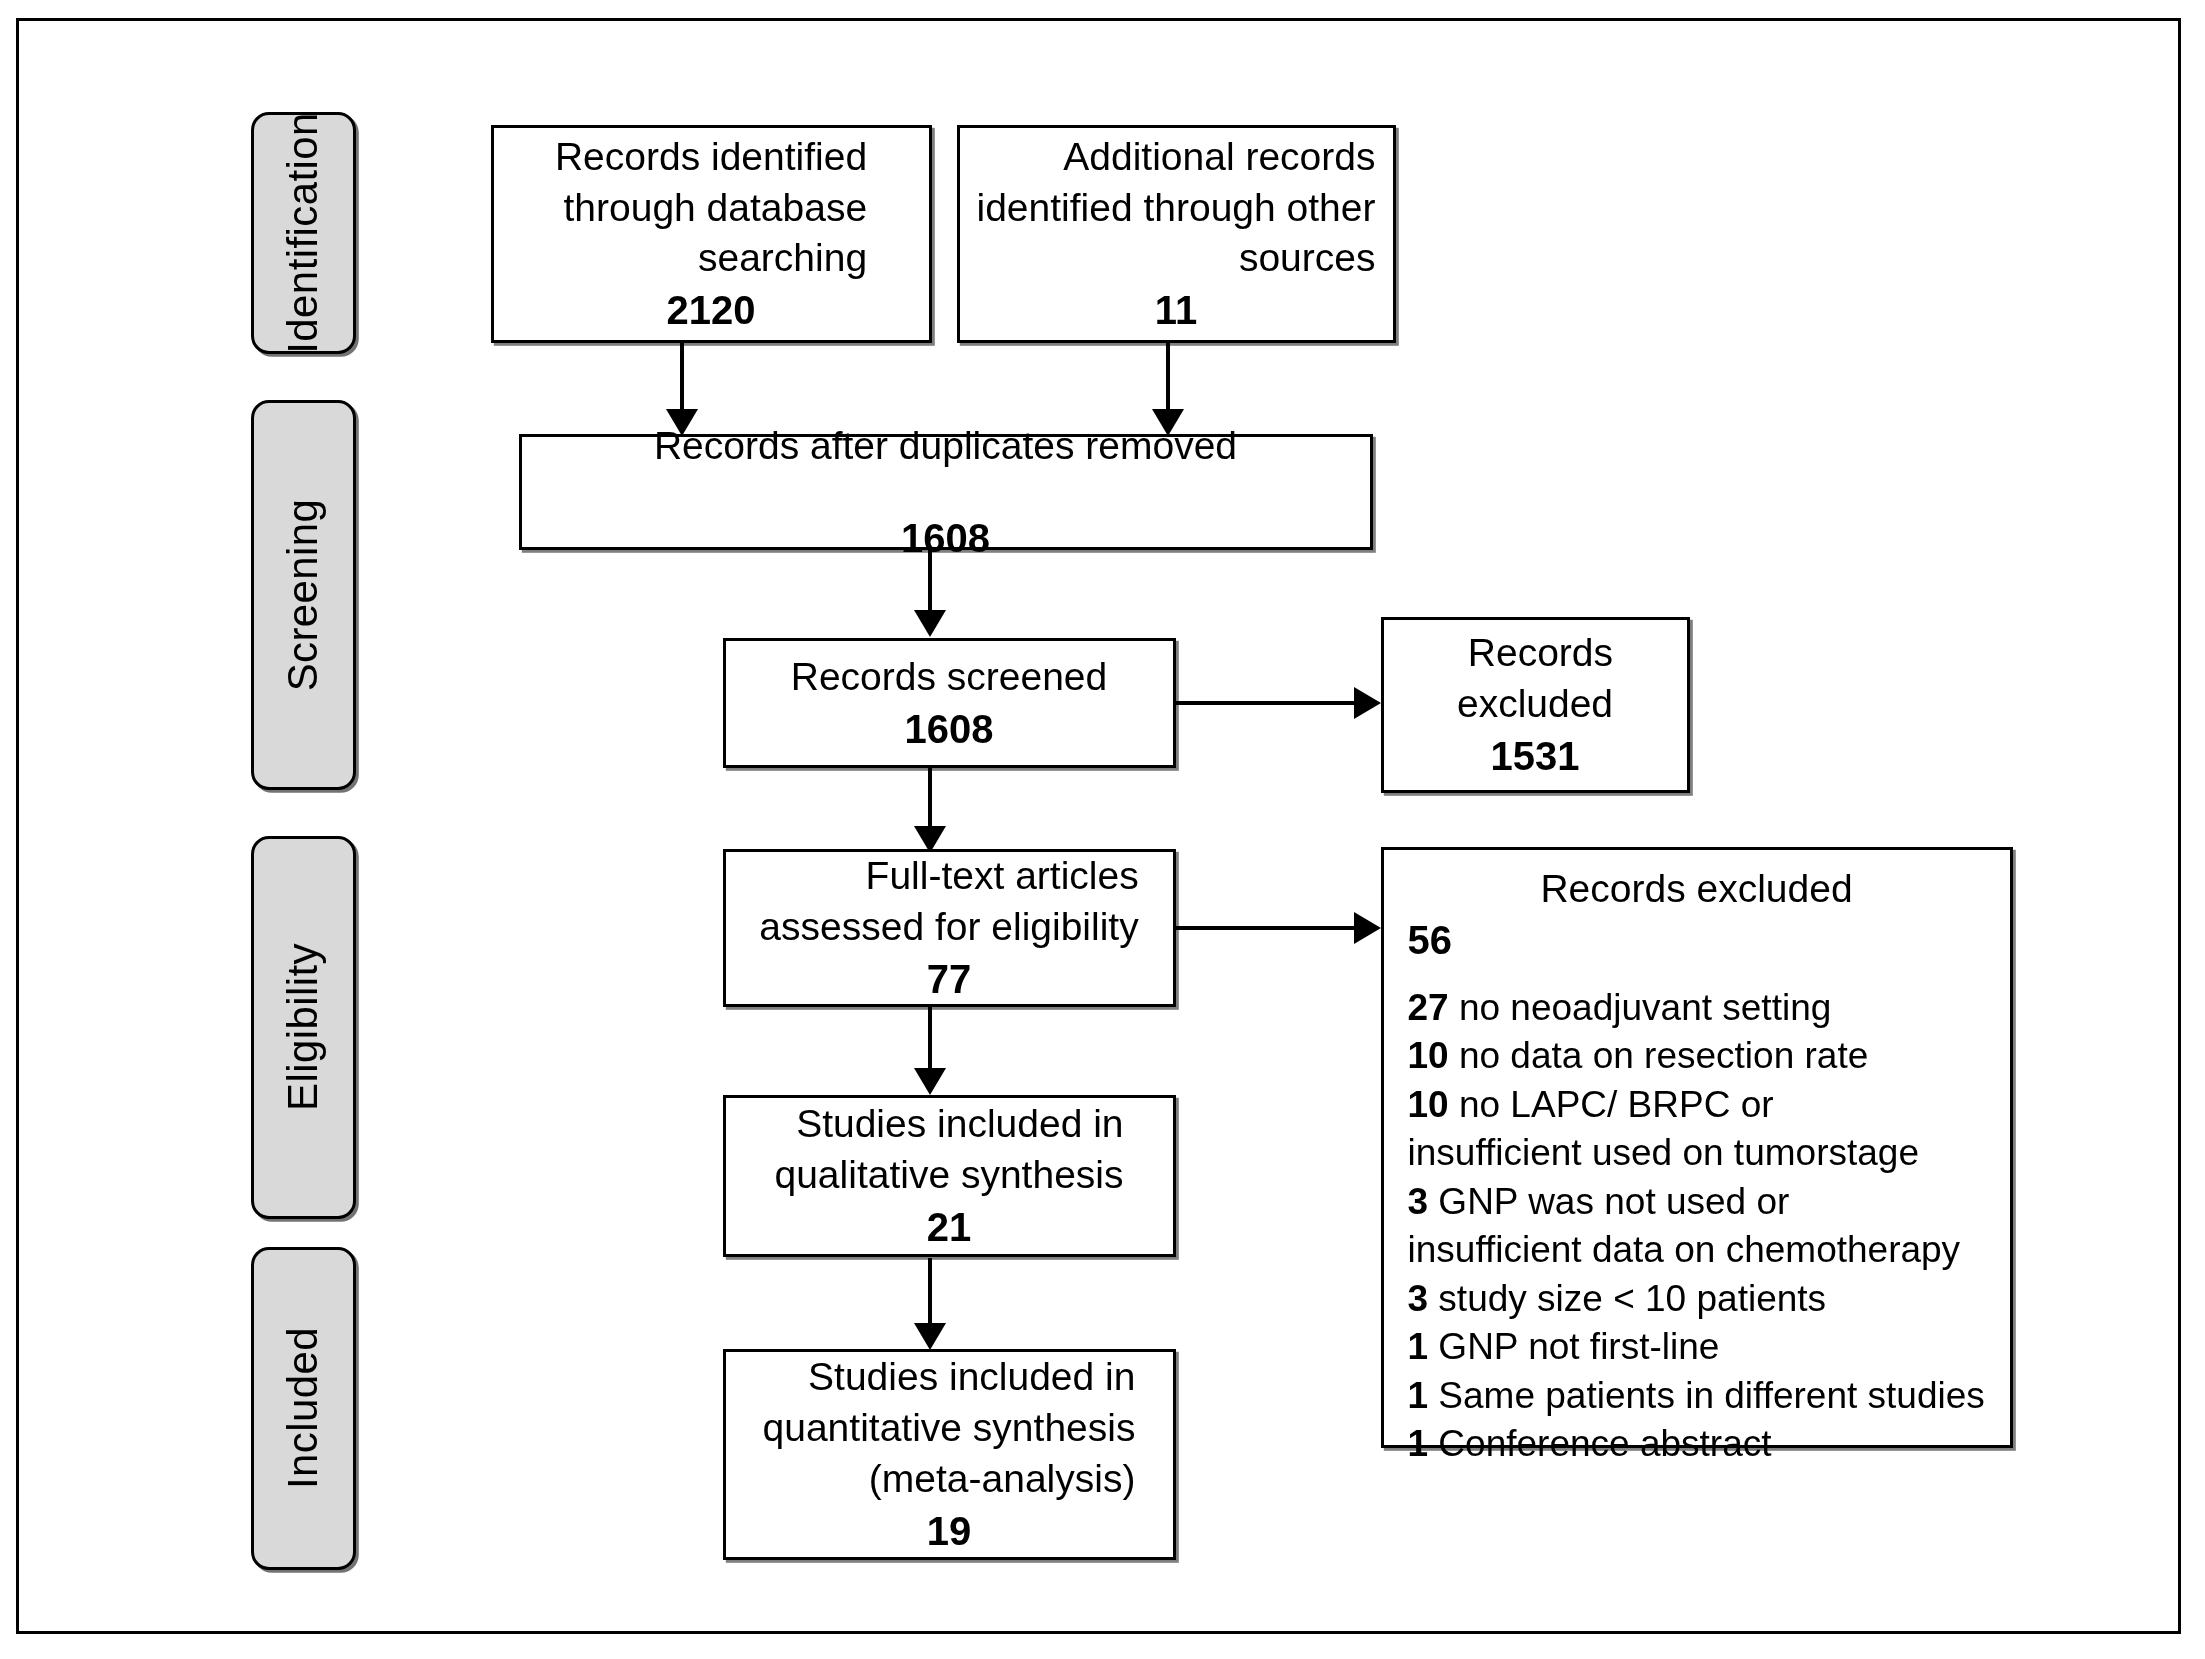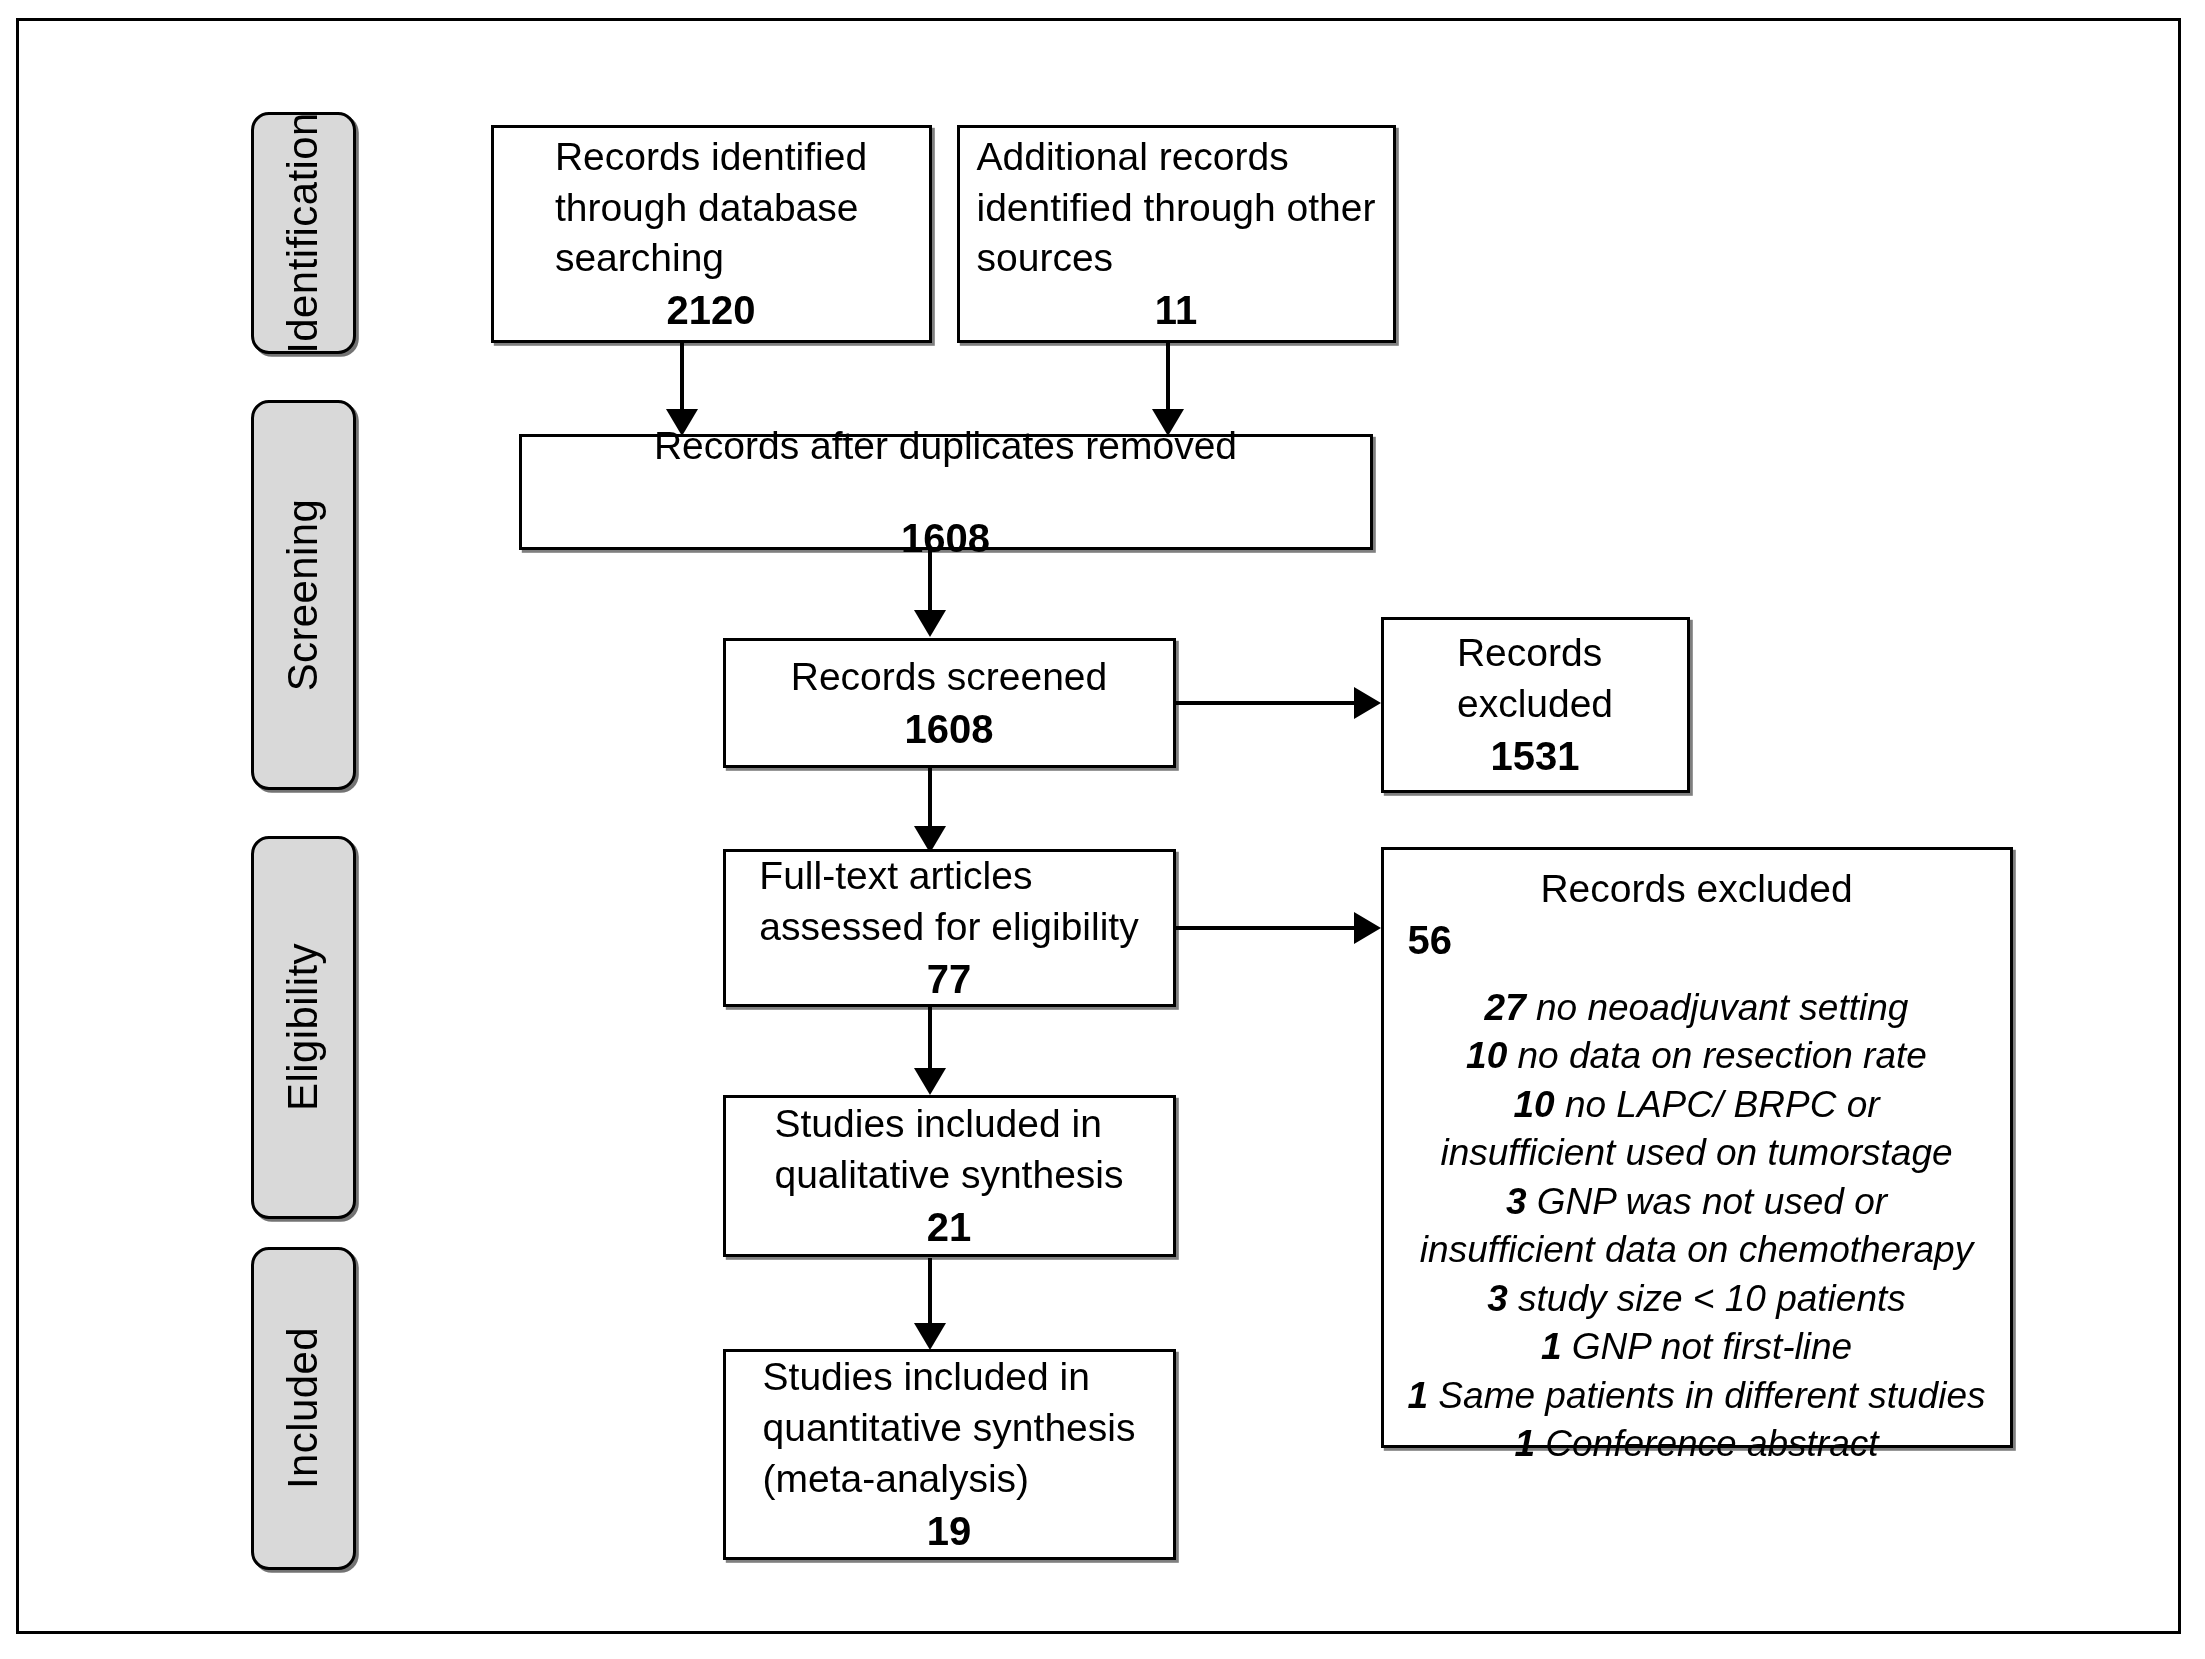--- a/index.html
+++ b/index.html
@@ -51,21 +51,21 @@
   
   .node {
     position: absolute;
     background: #ffffff;
     border: 3.5px solid #000000;
     box-sizing: border-box;
     display: flex;
     flex-direction: column;
     align-items: center;
     justify-content: center;
-    text-align: left;
+    text-align: right;
     color: #000000;
     box-shadow: 2.8px 2.8px 0 rgba(0,0,0,0.5);
     padding: 4.2px 9.8px;
   }
   .node .line {
     font-size: 39px;
     line-height: 1.30;
     white-space: pre-line;
     font-family: "Liberation Sans", sans-serif;
   }
@@ -92,23 +92,22 @@
     text-align: left;
     font-size: 40px;
     font-weight: bold;
     line-height: 1.3;
     margin-bottom: 18px;
     font-family: "Liberation Sans", sans-serif;
   }
   .listbox .reason {
     font-size: 37px;
     line-height: 1.31;
-    text-align: center;
-    font-family: "Liberation Sans", sans-serif;
-    font-style: italic;
+    text-align: left;
+    font-family: "Liberation Sans", sans-serif;
   }
   .listbox .reason b {
     font-weight: bold;
   }
   
   .vline {
     position: absolute;
     width: 4.2px;
     background: #000000;
   }

